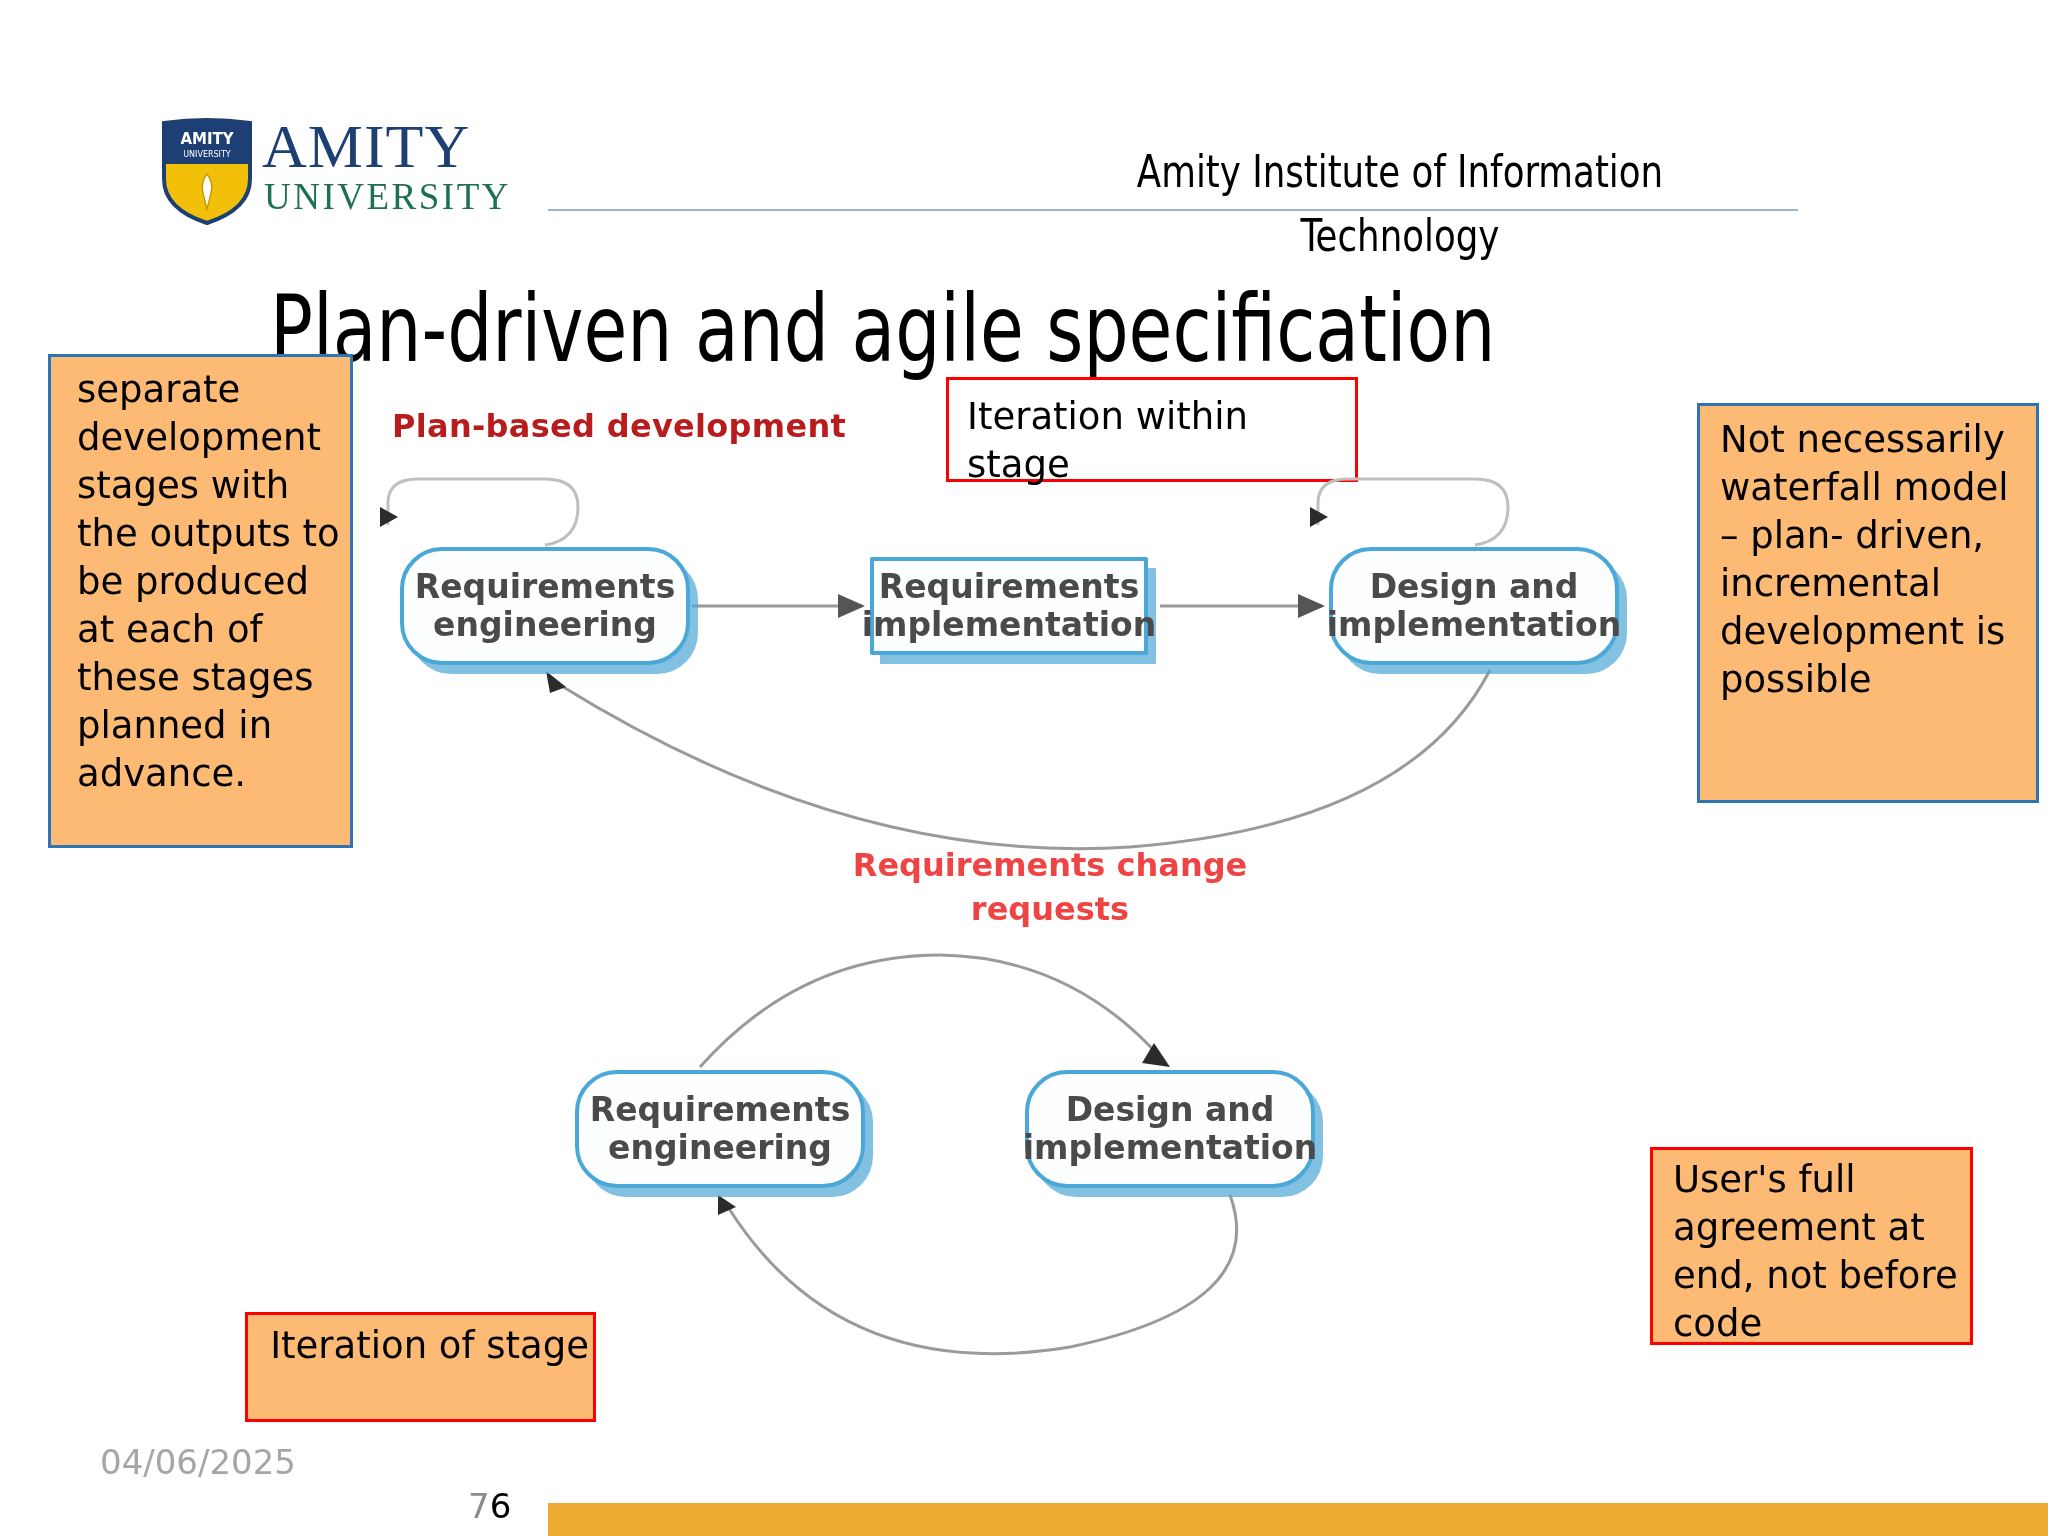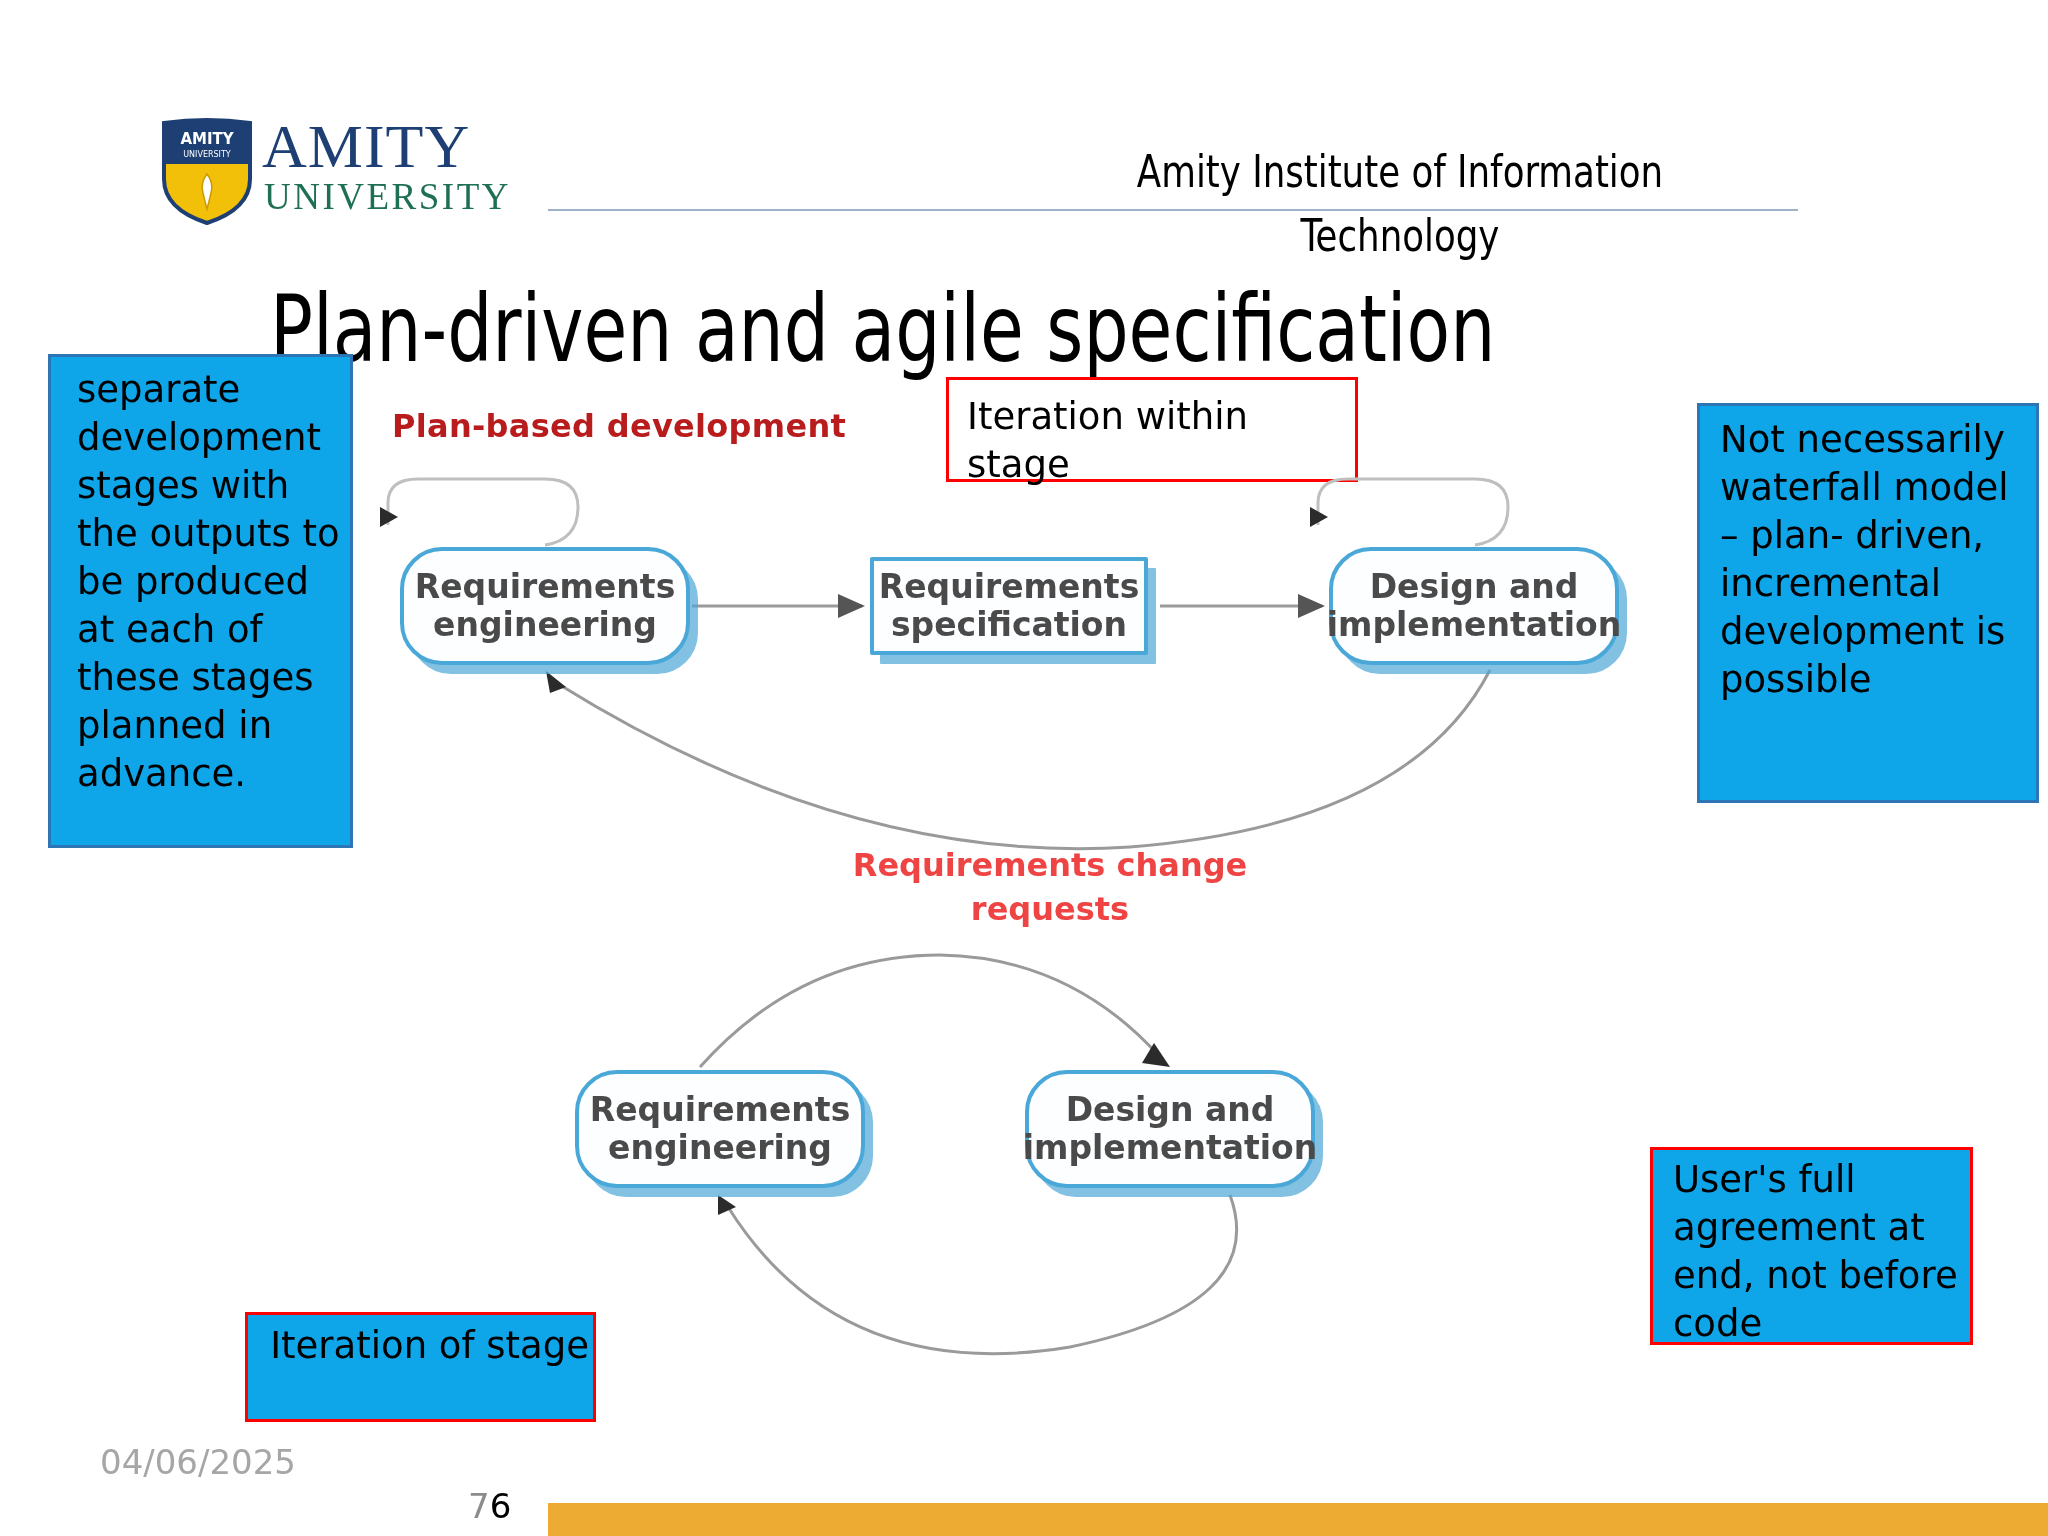--- a/index.html
+++ b/index.html
@@ -97,21 +97,21 @@
     color: #000000;
     white-space: nowrap;
     transform: scaleX(0.86);
     transform-origin: 0 0;
   }
 
   
   .callout {
     position: absolute;
     box-sizing: border-box;
-    background: #0ea5e9;
+    background: #fdba74;
     font-family: "DejaVu Sans", sans-serif;
     font-size: 37px;
     line-height: 48px;
     color: #000000;
   }
   .callout.blue { border: 3px solid #2e75b6; }
   .callout.red  { border: 3px solid #ff0000; }
 
   #callout-left {
     left: 48px;
@@ -305,21 +305,21 @@
     <path d="M330 672 Q430 560 570 560 Q700 562 790 662" fill="none" stroke="#9a9a9a" stroke-width="3"></path>
     <polygon points="784,648 800,672 772,668" fill="#2b2b2b"></polygon>
 
     <path d="M860 800 Q900 910 700 952 Q470 990 358 812" fill="none" stroke="#9a9a9a" stroke-width="3"></path>
     <polygon points="348,800 366,812 348,820" fill="#2b2b2b"></polygon>
   </svg>
 
   <div class="sec-label" id="label-plan-based">Plan-based development</div>
 
   <div class="proc-box rounded" id="box-req-eng">Requirements engineering</div>
-  <div class="proc-box square" id="box-req-spec">Requirements specification</div>
+  <div class="proc-box square" id="box-req-spec">Requirements implementation</div>
   <div class="proc-box rounded" id="box-design-impl">Design and implementation</div>
 
   <div id="change-req-label">Requirements change requests</div>
 
   <div class="proc-box rounded" id="box-agile-req">Requirements engineering</div>
   <div class="proc-box rounded" id="box-agile-design">Design and implementation</div>
 </div>
 
 <div id="footer-date">04/06/2025</div>
 <div id="page-number"><span class="dim">7</span><span>6</span></div>

